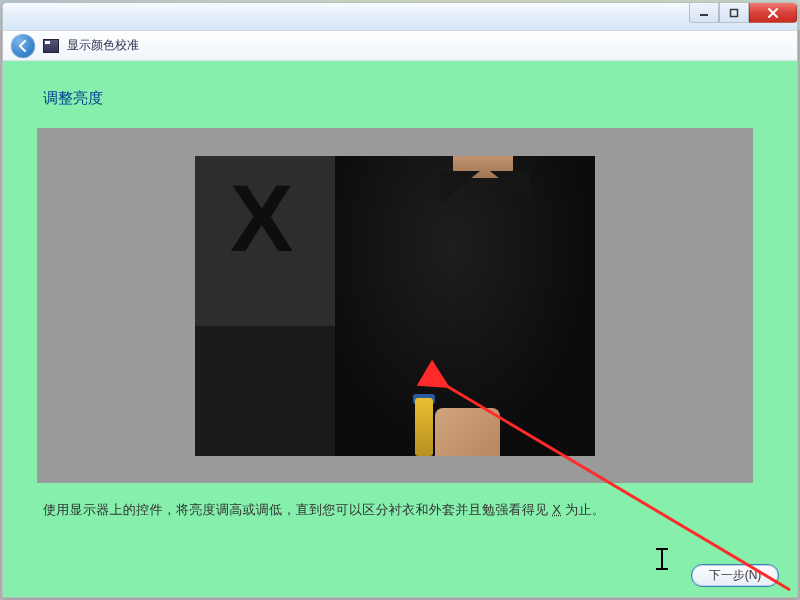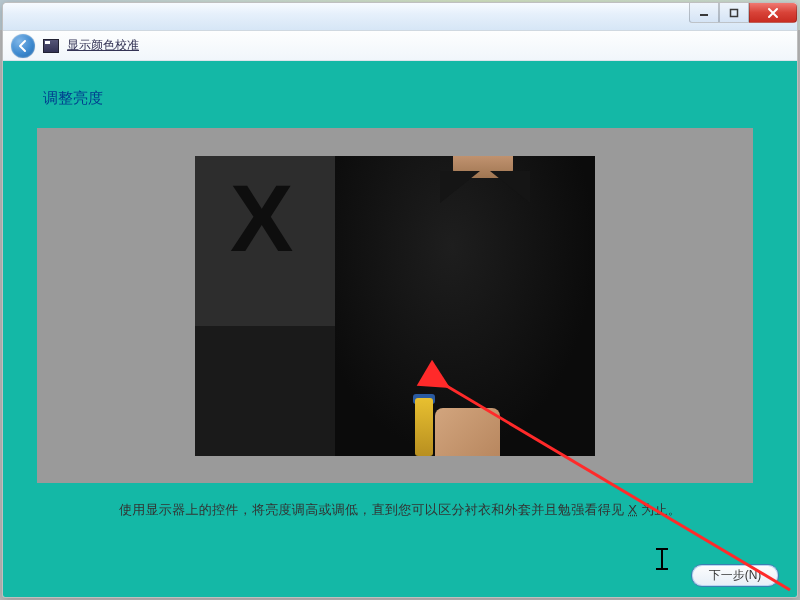--- a/index.html
+++ b/index.html
@@ -72,24 +72,24 @@
     .tool-icon {
       width: 16px; height: 14px;
       background: linear-gradient(180deg, #557 0%, #335 100%);
       border: 1px solid #223;
       position: relative;
     }
     .tool-icon::after {
       content: ""; position: absolute; top: 1px; left: 1px; width: 5px; height: 3px;
       background: #fff;
     }
-    .tool-title { color: #335; font-size: 12px; text-decoration: underline; }
+    .tool-title { color: #335; font-size: 12px; }
     .content {
       position: absolute; top: 58px; left: 0; right: 0; bottom: 0;
-      background: #14b8a6;
+      background: #86efac;
       padding: 28px 40px 0 40px;
     }
     .heading {
       color: #003d8f;
       font-size: 15px;
       font-weight: normal;
       margin-bottom: 20px;
     }
     .image-area {
       width: 716px; height: 355px;
@@ -143,21 +143,20 @@
       position: absolute; left: 80px; bottom: 0; width: 18px; height: 58px;
       background: linear-gradient(180deg, #e8c030 0%, #b88f20 100%);
       border-radius: 3px;
     }
     .mic-tip {
       position: absolute; left: 78px; bottom: 52px; width: 22px; height: 10px;
       background: #2a5aa0; border-radius: 3px;
     }
     .instruction {
       margin-top: 18px;
-      text-align: center;
       color: #333;
       font-size: 13px;
       letter-spacing: 0.3px;
     }
     .instruction .x-letter {
       text-decoration: underline dotted;
     }
     .footer {
       position: absolute; bottom: 10px; right: 18px;
       display: flex; gap: 8px;

